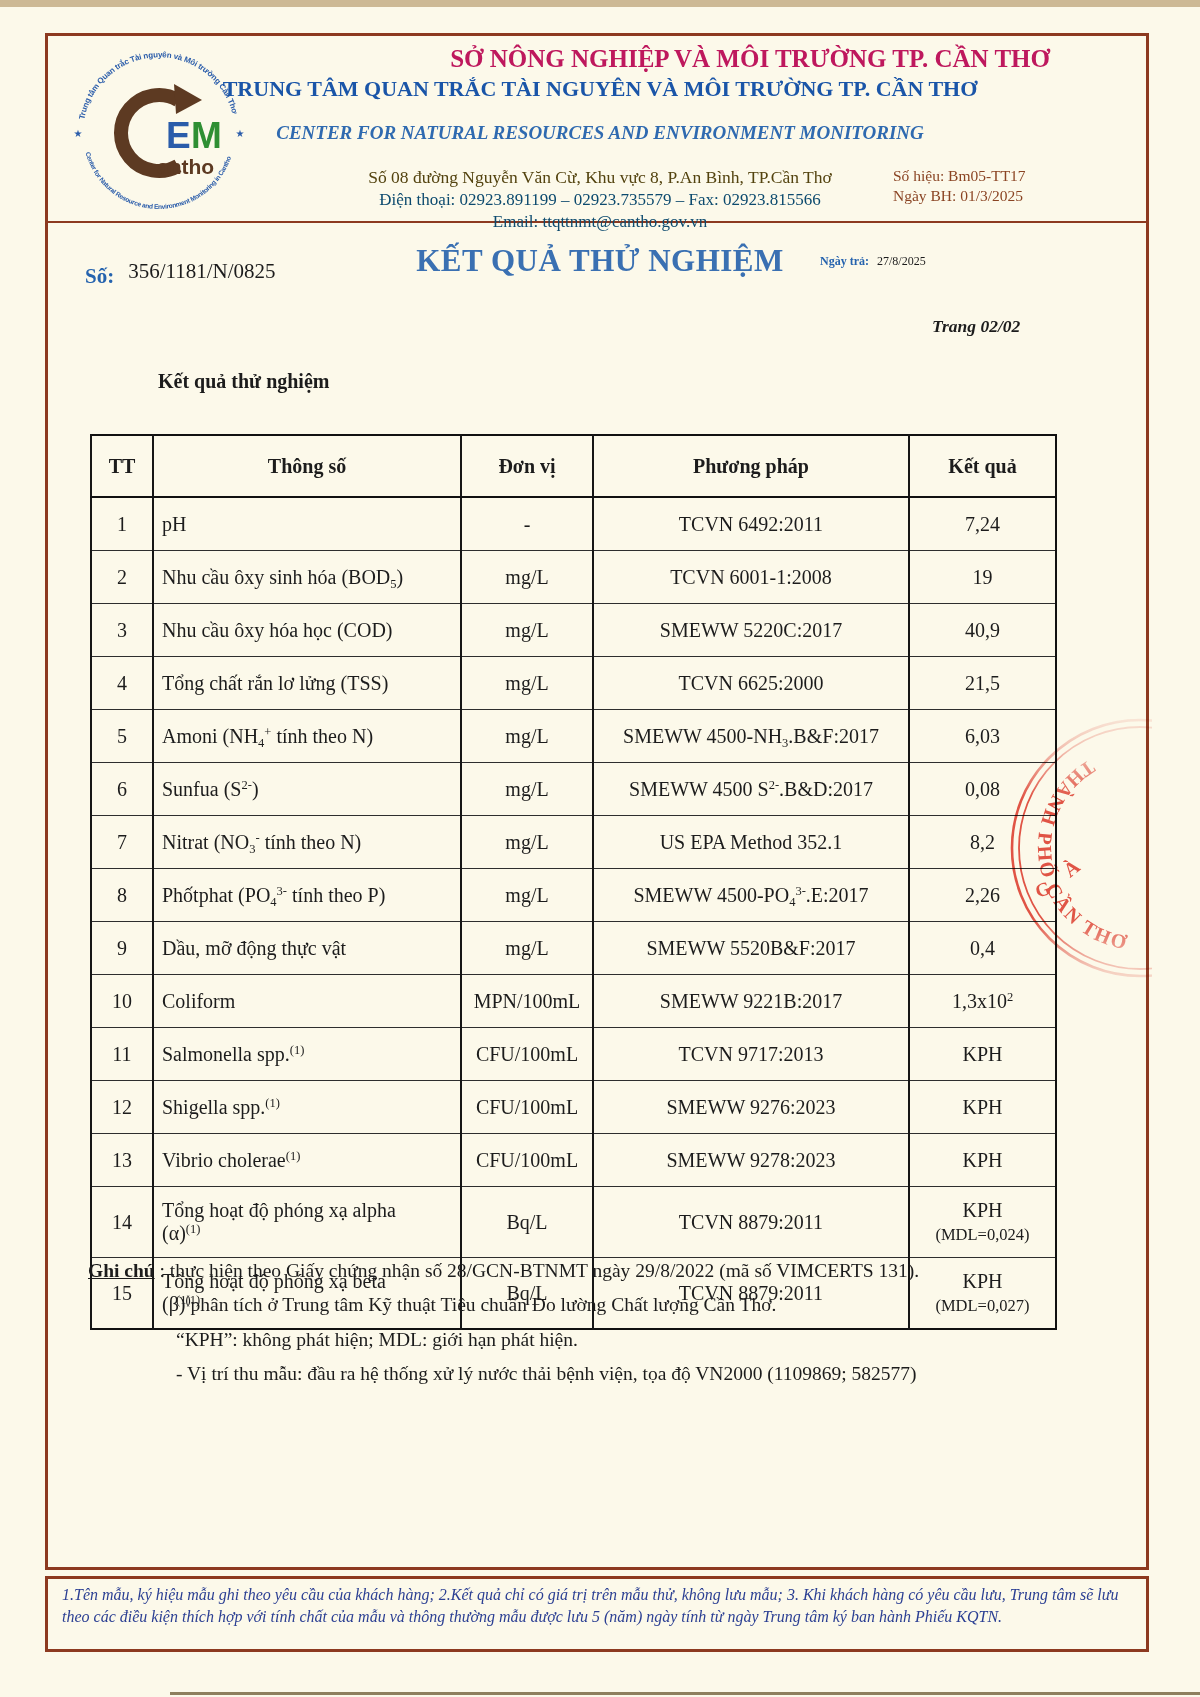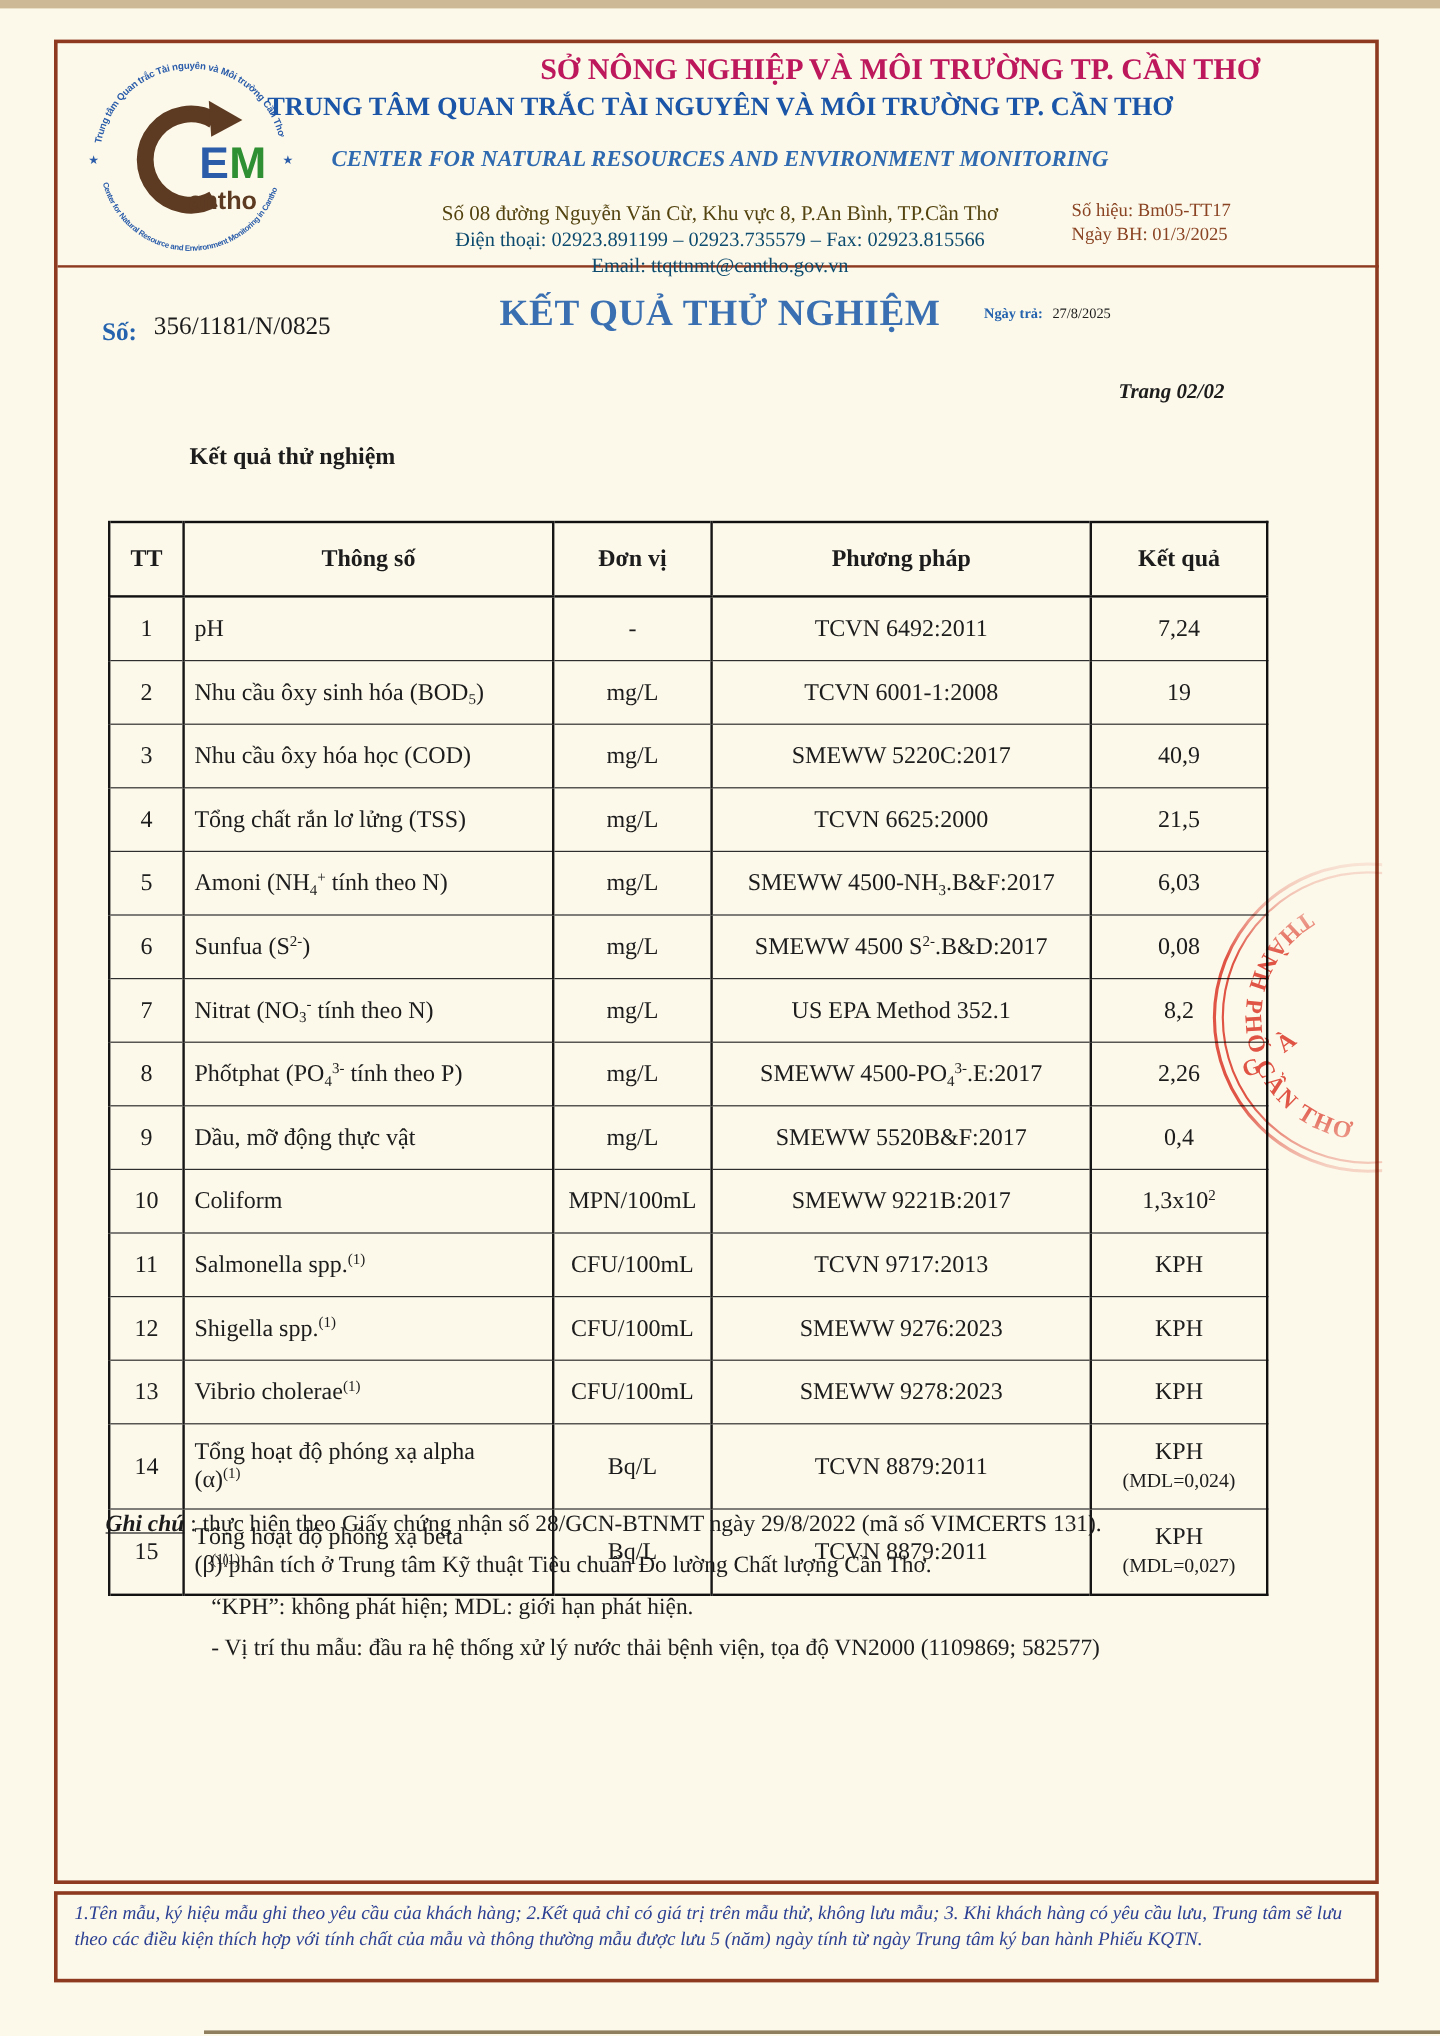--- a/index.html
+++ b/index.html
@@ -36,21 +36,21 @@
   .result-table td{height:48px;font-size:20px;text-align:center;vertical-align:middle;}
   .result-table td.c1{text-align:left;padding-left:8px;}
   .result-table tbody tr:nth-child(14) td,.result-table tbody tr:nth-child(15) td{height:66px;}
   .result-table sub{font-size:12.5px;vertical-align:-4px;line-height:0;}
   .result-table sup{font-size:12.5px;vertical-align:7px;line-height:0;}
   .mdl{font-size:16.5px;}
 
   .notes{position:absolute;left:88px;top:1258px;width:990px;}
   .note-line{font-size:19.5px;margin-bottom:8px;line-height:1.35;}
   .note-line.indent{padding-left:88px;}
-  .note-label{font-weight:bold;font-style:italic;text-decoration:underline;}
+  .note-label{font-weight:bold;text-decoration:underline;}
   .notes sup{font-size:12.5px;vertical-align:7px;line-height:0;}
 
   .logo-svg{position:absolute;left:70px;top:44px;}
   .stamp-svg{position:absolute;left:1000px;top:702px;mix-blend-mode:multiply;}
 </style>
 </head>
 <body>
 
 <div class="page">
 

